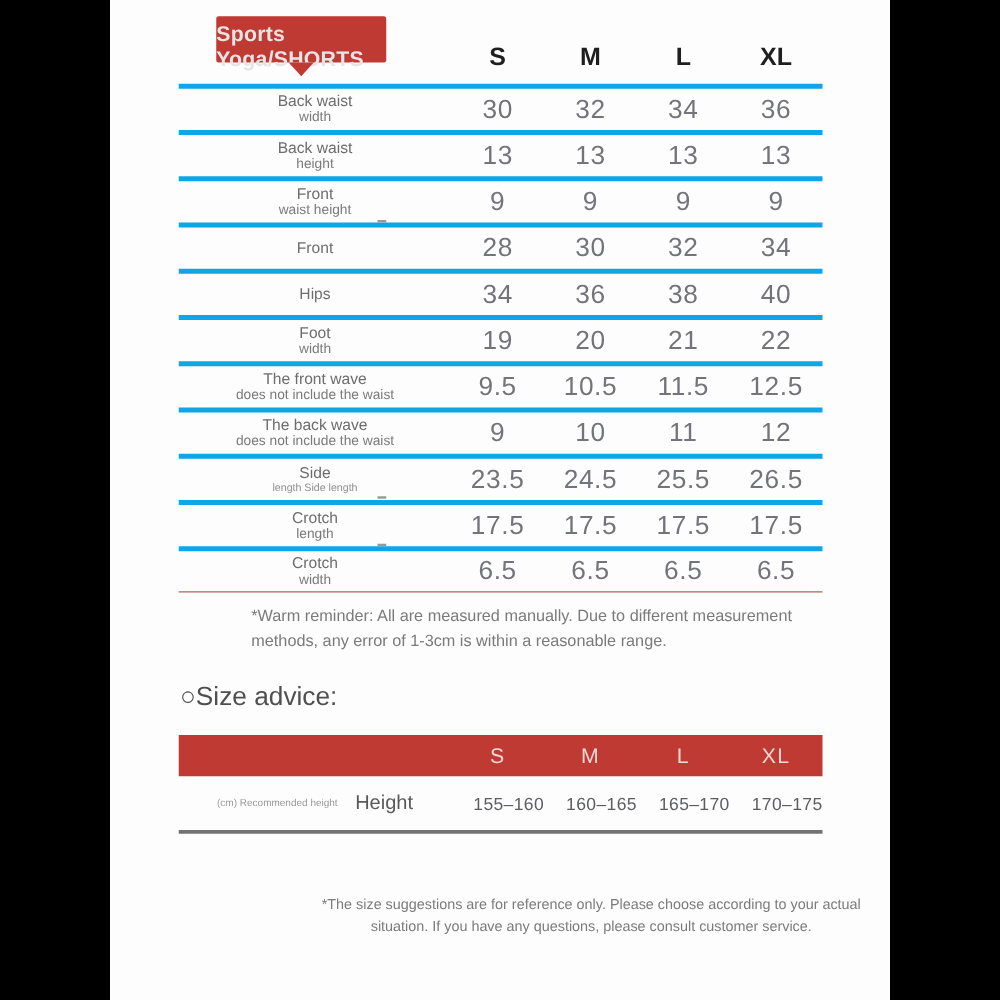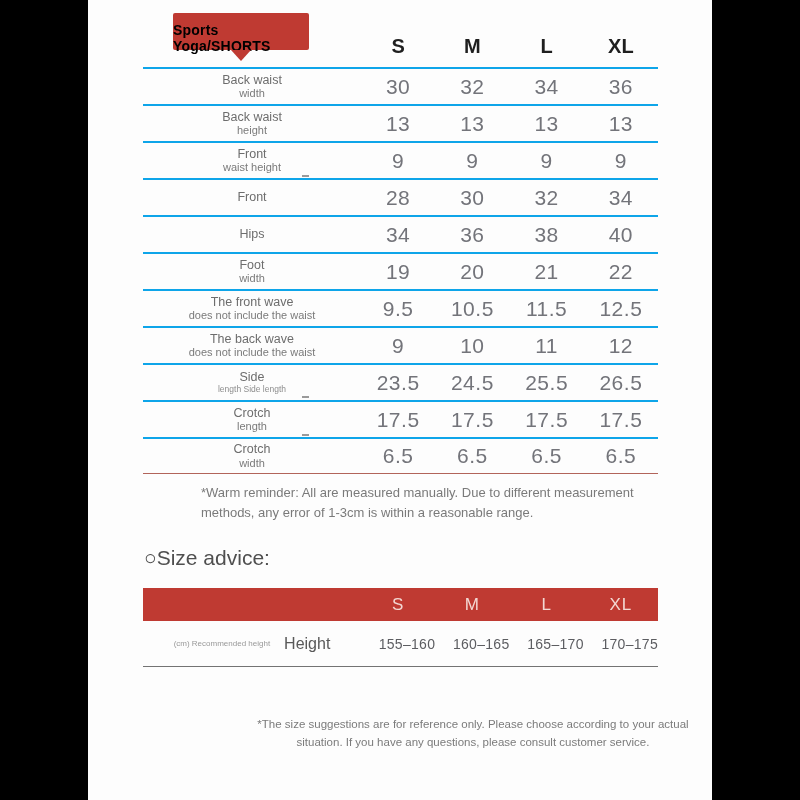--- a/index.html
+++ b/index.html
@@ -3,50 +3,50 @@
 <meta charset="utf-8">
 <style>
   html,body{margin:0;padding:0;background:#000;}
   .screen{position:relative;width:800px;height:800px;background:#000;overflow:hidden;
           font-family:"Liberation Sans", sans-serif;}
   .page{position:absolute;left:88px;top:0;width:624px;height:800px;background:#fdfdfd;}
 
   
   .tag{position:absolute;left:85px;top:13px;width:136px;height:37px;background:#bf3a32;
        border-radius:2px;display:flex;align-items:center;justify-content:center;}
-  .tag-label{color:#000000;font-size:14px;font-weight:bold;letter-spacing:.2px;margin-top:12px;}
+  .tag-label{color:#e5e5e5;font-size:17px;font-weight:bold;letter-spacing:.2px;margin-top:12px;}
   .tag-arrow{position:absolute;left:143px;top:50px;width:0;height:0;
        border-left:10px solid transparent;border-right:10px solid transparent;
        border-top:11px solid #bf3a32;}
 
   
   .grid{display:grid;grid-template-columns:218px repeat(4,1fr);align-items:center;}
 
   .table-wrap{position:absolute;left:55px;top:0;width:515px;}
   .head-row{height:67px;align-items:end;padding-bottom:9px;box-sizing:border-box;}
   .col-letter{text-align:center;font-size:20px;font-weight:bold;color:#1f1f1f;}
 
-  .t-row{height:37px;border-top:2px solid #0ea5e9;box-sizing:border-box;}
+  .t-row{height:37px;border-top:4px solid #0ea5e9;box-sizing:border-box;}
   .t-row:last-of-type{border-bottom:1px solid #b2645a;}
   .row-label{position:relative;text-align:center;line-height:1.15;color:#6d6d6d;}
   .lbl-1{font-size:12.5px;}
   .lbl-2{font-size:11px;color:#7a7a7a;}
   .lbl-2.tiny{font-size:8.5px;color:#8d8d8d;}
   .cell-val{text-align:center;font-size:21px;font-weight:300;color:#73747a;letter-spacing:.5px;}
   .stray{position:absolute;width:7px;height:2px;background:#9a9a9a;right:52px;bottom:-3px;}
 
   .warm-note{position:absolute;left:113px;top:483px;width:462px;font-size:13px;
        color:#7a7a7a;line-height:1.5;}
 
   .advice-heading{position:absolute;left:56px;top:546px;font-size:21px;color:#4f4f4f;}
 
   .advice-wrap{position:absolute;left:55px;top:588px;width:515px;}
   .advice-bar{height:33px;background:#bf3a32;}
   .advice-bar .col-letter{color:#f3d8d3;font-weight:400;font-size:17px;letter-spacing:1px;}
-  .a-row{height:46px;border-bottom:1px solid #737373;box-sizing:border-box;}
+  .a-row{height:46px;border-bottom:3px solid #737373;box-sizing:border-box;}
   .a-row.last{border-bottom:1px solid #a25a4e;}
   .a-label{display:flex;align-items:center;justify-content:center;gap:14px;}
   .a-prefix{font-size:8px;color:#999;}
   .a-main{font-size:16px;color:#595959;}
   .a-label-single{font-size:12.5px;color:#666;text-align:center;}
   .a-val{text-align:right;font-size:14px;font-weight:300;color:#5c5d61;letter-spacing:.3px;}
 
   .bottom-note{position:absolute;left:150px;top:716px;width:470px;font-size:11.5px;
        color:#7b7b7b;line-height:1.55;text-align:center;}
 </style>

